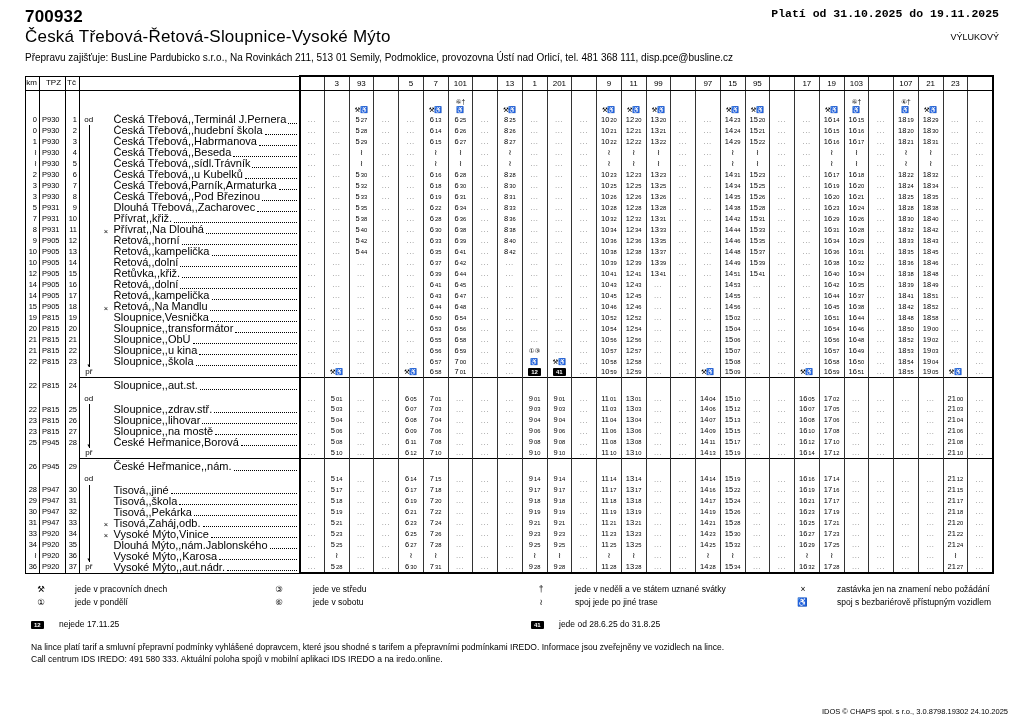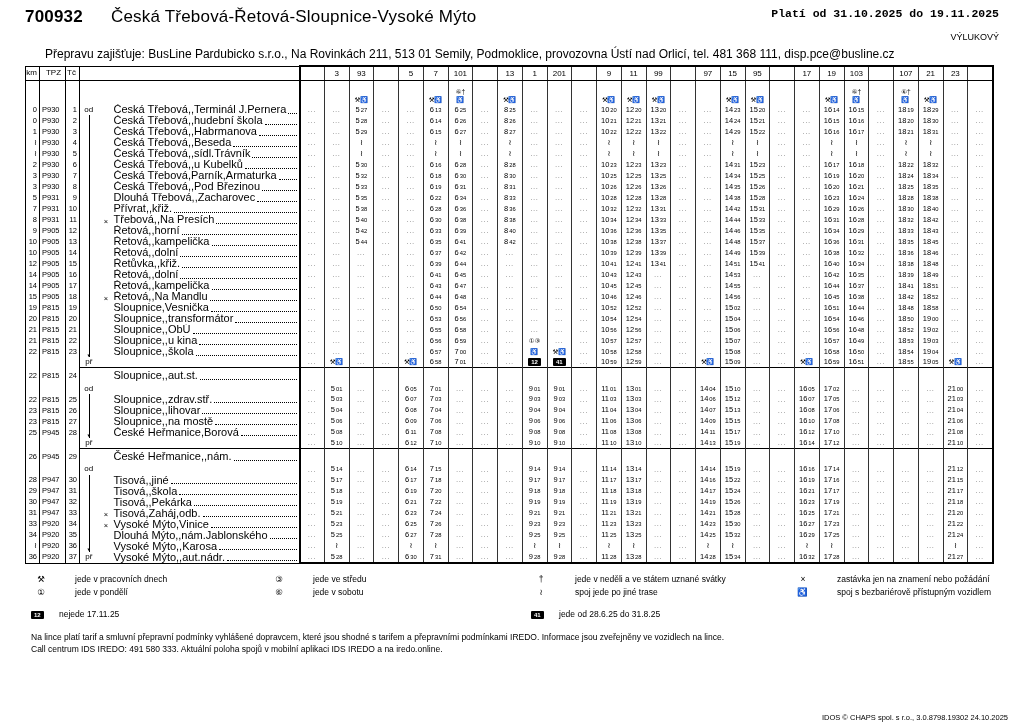--- a/index.html
+++ b/index.html
@@ -1,26 +1,26 @@
 <!DOCTYPE html>
 <html><head>
 <meta charset="utf-8">
 <style>
   html,body{margin:0;padding:0;background:#fff;}
   body{width:1024px;height:723px;position:relative;font-family:"Liberation Sans",sans-serif;color:#000;overflow:hidden;}
   .page{padding:7px 25px 0 25px;}
   .hdrrow{display:flex;justify-content:space-between;align-items:flex-start;}
-  .hleftblk{display:flex;align-items:baseline;}
+  .hleftblk{display:flex;align-items:baseline;flex-direction:column;}
   .lineno{font-size:17px;font-weight:bold;margin-right:28px;letter-spacing:.2px;}
   .title{font-size:17px;font-weight:normal;letter-spacing:.2px;}
   .hrightblk{text-align:right;}
   .validity{font-size:11.5px;font-weight:bold;font-family:Liberation Mono, monospace;}
   .vnote{font-size:9px;margin-top:12px;}
-  .operator{font-size:12px;margin-top:5px;margin-left:20px;}
-  table{border-collapse:collapse;table-layout:fixed;margin-top:4px;padding-left:22px;}
+  .operator{font-size:10px;margin-top:5px;}
+  table{border-collapse:collapse;table-layout:fixed;margin-top:12px;padding-left:22px;}
   td{padding:0;margin:0;font-size:7.5px;line-height:1;vertical-align:middle;white-space:nowrap;overflow:hidden;}
   tr.r td{height:10.4px;}
   tr.rname td{height:15px;}
   tr.rhdr td{height:13px;border-top:1px solid #000;border-bottom:1px solid #000;font-size:8px;text-align:center;}
   tr.rhdr td.tcol{border-top:2px solid #000;}
   tr.rsym td{height:23px;vertical-align:bottom;text-align:center;}
   td.kmc{text-align:right;padding-right:2px;border-left:1px solid #000;border-right:1px solid #000;}
   td.tpzc{text-align:left;padding-left:2px;border-right:1px solid #000;}
   td.tcc{text-align:right;padding-right:2px;border-right:1px solid #000;}
   td.odpr{text-align:center;position:relative;font-size:8px;}
@@ -43,21 +43,21 @@
   .nm{font-size:11px;white-space:nowrap;}
   .leader{flex:1;border-bottom:1px dotted #000;margin:0 2px 1.5px 2px;min-width:3px;}
   .vline{position:absolute;left:50%;top:-1px;bottom:-1px;width:1px;background:#000;}
   .arrowtip{position:absolute;left:50%;transform:translateX(-50%);bottom:-1px;font-size:4.5px;line-height:1;}
   .legend{margin:9px 0 0 6px;display:grid;grid-template-columns:238px 262px 262px auto;font-size:8.5px;line-height:1.55;}
   .litem{display:grid;grid-template-columns:20px auto;column-gap:24px;}
   .lsym{text-align:center;font-size:8.5px;}
   .badgenotes{margin:10px 0 0 6px;display:grid;grid-template-columns:500px auto;font-size:8.5px;}
   .bitem{display:grid;grid-template-columns:26px auto;column-gap:2px;align-items:center;}
   .footer{margin:13px 0 0 6px;font-size:8.5px;line-height:1.4;}
-  .credit{position:absolute;right:16px;bottom:1px;font-size:7.5px;}
+  .credit{position:absolute;right:16px;bottom:7px;font-size:7.5px;}
 </style>
 </head>
 <body>
 
 <div class="page">
   <div class="hdrrow">
     <div class="hleftblk">
       <span class="lineno">700932</span>
       <span class="title">Česká Třebová-Řetová-Sloupnice-Vysoké Mýto</span>
     </div>
@@ -635,21 +635,21 @@
         <tr class="r">
           <td class="kmc">8</td>
           <td class="tpzc">P931</td>
           <td class="tcc">11</td>
           <td class="odpr">
             <span class="vline"></span>
           </td>
           <td class="stn">
             <div class="stnflex">
               <span class="req">×</span>
-              <span class="nm">Třebová,,Na Presích</span>
+              <span class="nm">Přívrat,,Na Dlouhá</span>
               <span class="leader"></span>
             </div>
           </td>
           <td class="tcol hleft"><span class="dots">...</span></td>
           <td class="tcol"><span class="dots">...</span></td>
           <td class="tcol"><span><span class="th">5</span><span class="tm">40</span></span></td>
           <td class="tcol"><span class="dots">...</span></td>
           <td class="tcol"><span class="dots">...</span></td>
           <td class="tcol"><span><span class="th">6</span><span class="tm">30</span></span></td>
           <td class="tcol"><span><span class="th">6</span><span class="tm">38</span></span></td>

